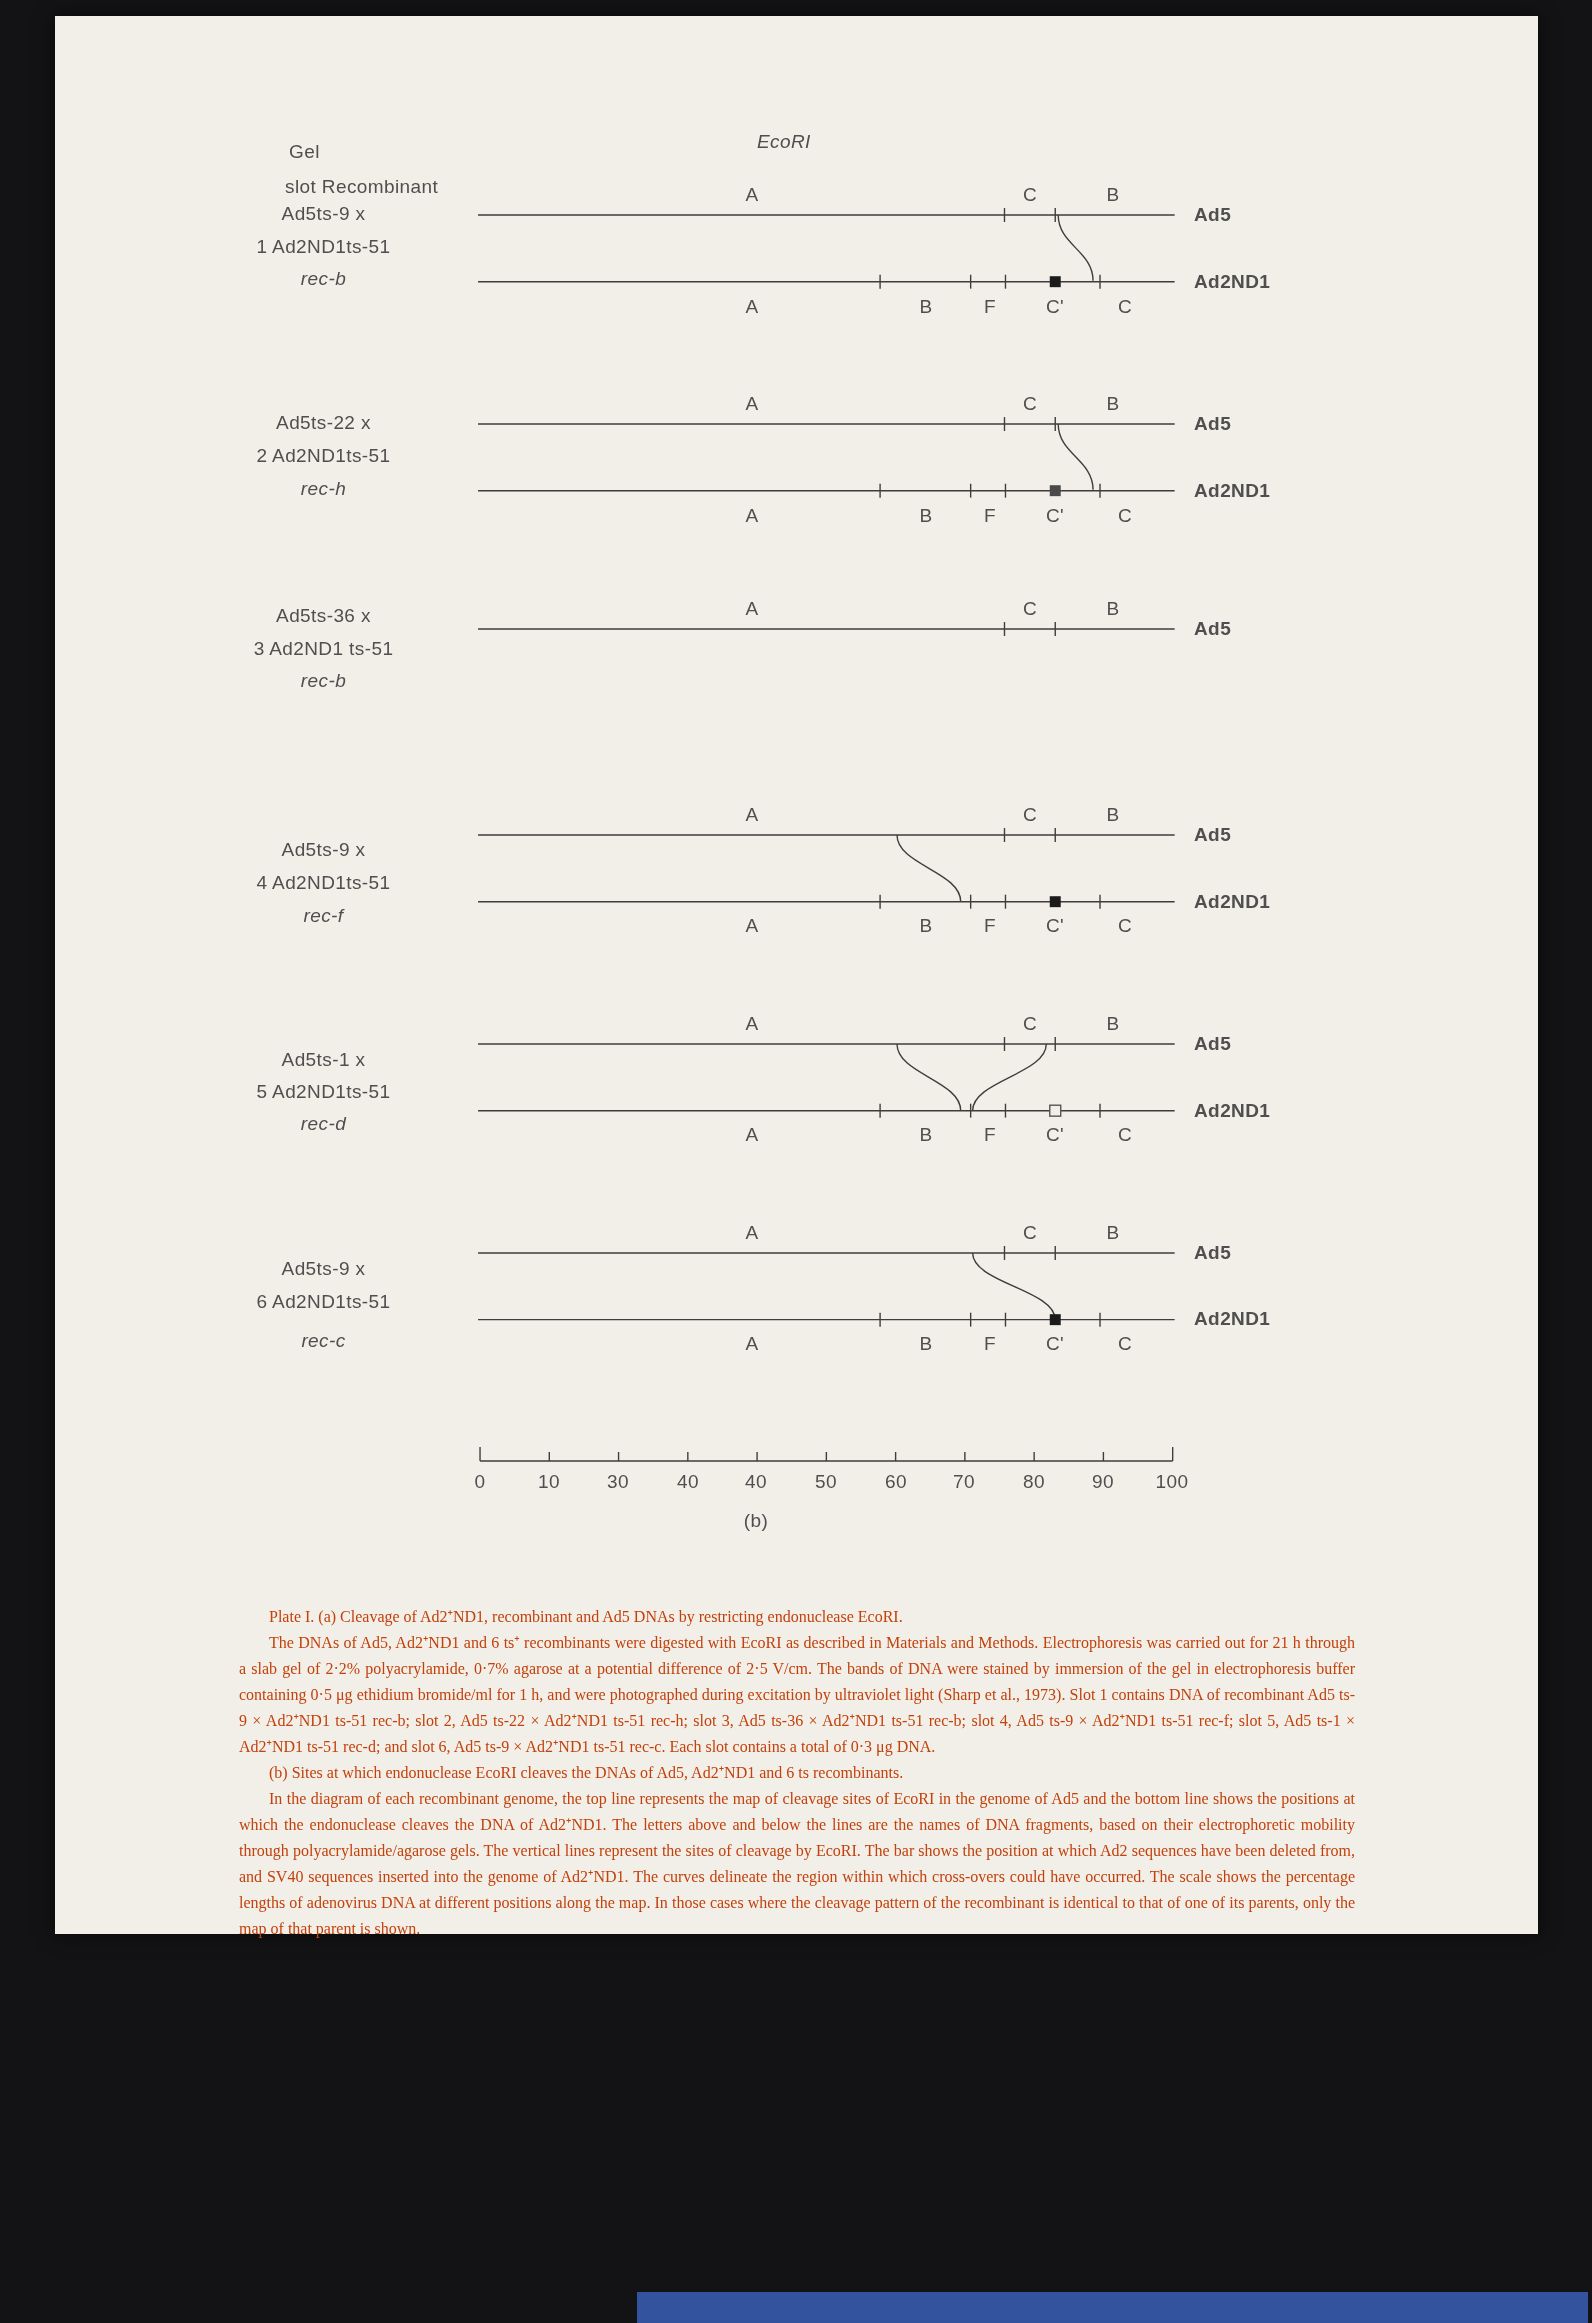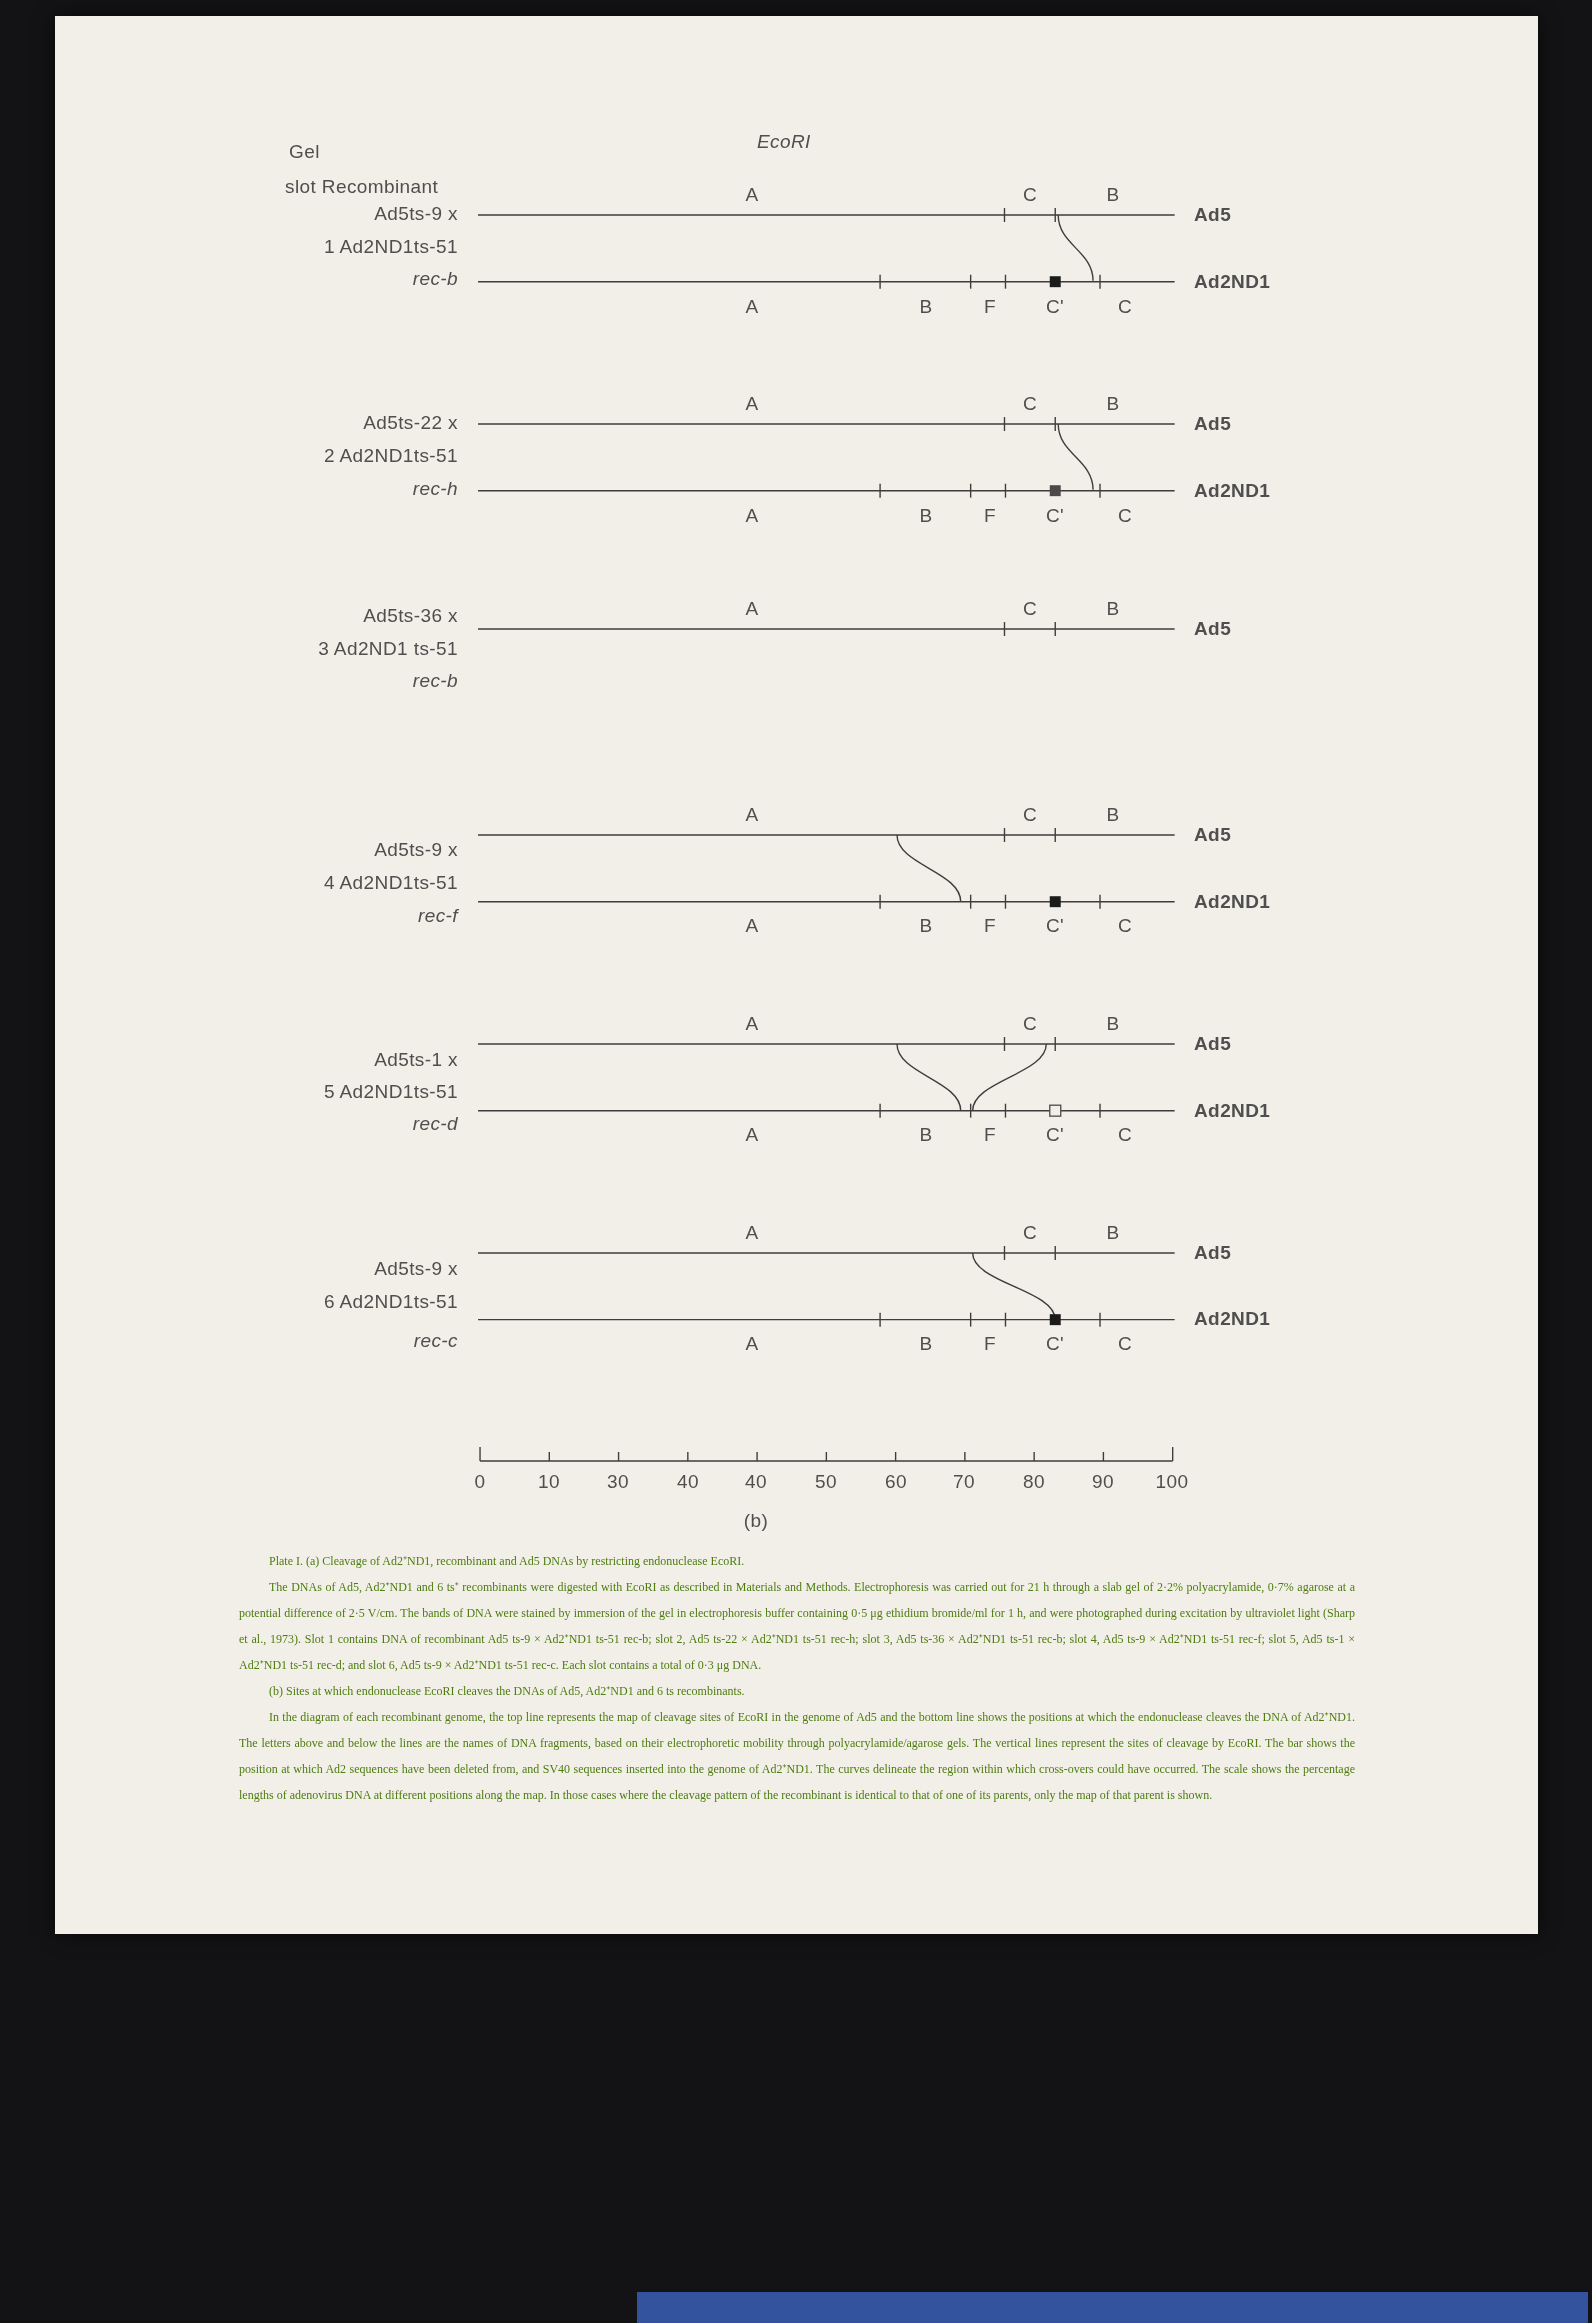--- a/index.html
+++ b/index.html
@@ -6,24 +6,24 @@
   .stage{position:relative;width:1592px;height:2323px;background:#131315;overflow:hidden;
          font-family:"Liberation Sans",sans-serif;}
   .accent-bar{position:absolute;left:637px;top:2292px;width:951px;height:31px;background:#33539e;}
   .page{position:absolute;left:55px;top:16px;width:1483px;height:1918px;background:#f2efe8;
         box-shadow:0 0 18px rgba(0,0,0,.6);}
   .overlay{position:absolute;left:0;top:0;pointer-events:none;}
   .lb{position:absolute;font-size:19px;color:#4f4f4f;letter-spacing:0.4px;white-space:nowrap;}
   .ltr{transform:translateX(-50%);}
   .cnum{transform:translateX(-50%);}
   .rlab{transform:translateY(-50%);font-weight:bold;}
-  .glab{width:269px;left:134px;text-align:right;}
+  .glab{width:269px;left:134px;text-align:center;}
   .it{font-style:italic;}
-  .caption{position:absolute;left:184px;top:1532px;width:1116px;
-           font-family:"Liberation Serif",serif;font-size:12px;line-height:26px;color:#4d7c0f;
+  .caption{position:absolute;left:184px;top:1588px;width:1116px;
+           font-family:"Liberation Serif",serif;font-size:16px;line-height:26px;color:#c2410c;
            text-align:justify;}
   .caption p{margin:0;text-indent:30px;}
 </style>
 </head>
 <body>
 
 <div class="stage">
   <div class="accent-bar"></div>
 
   <div class="page">

